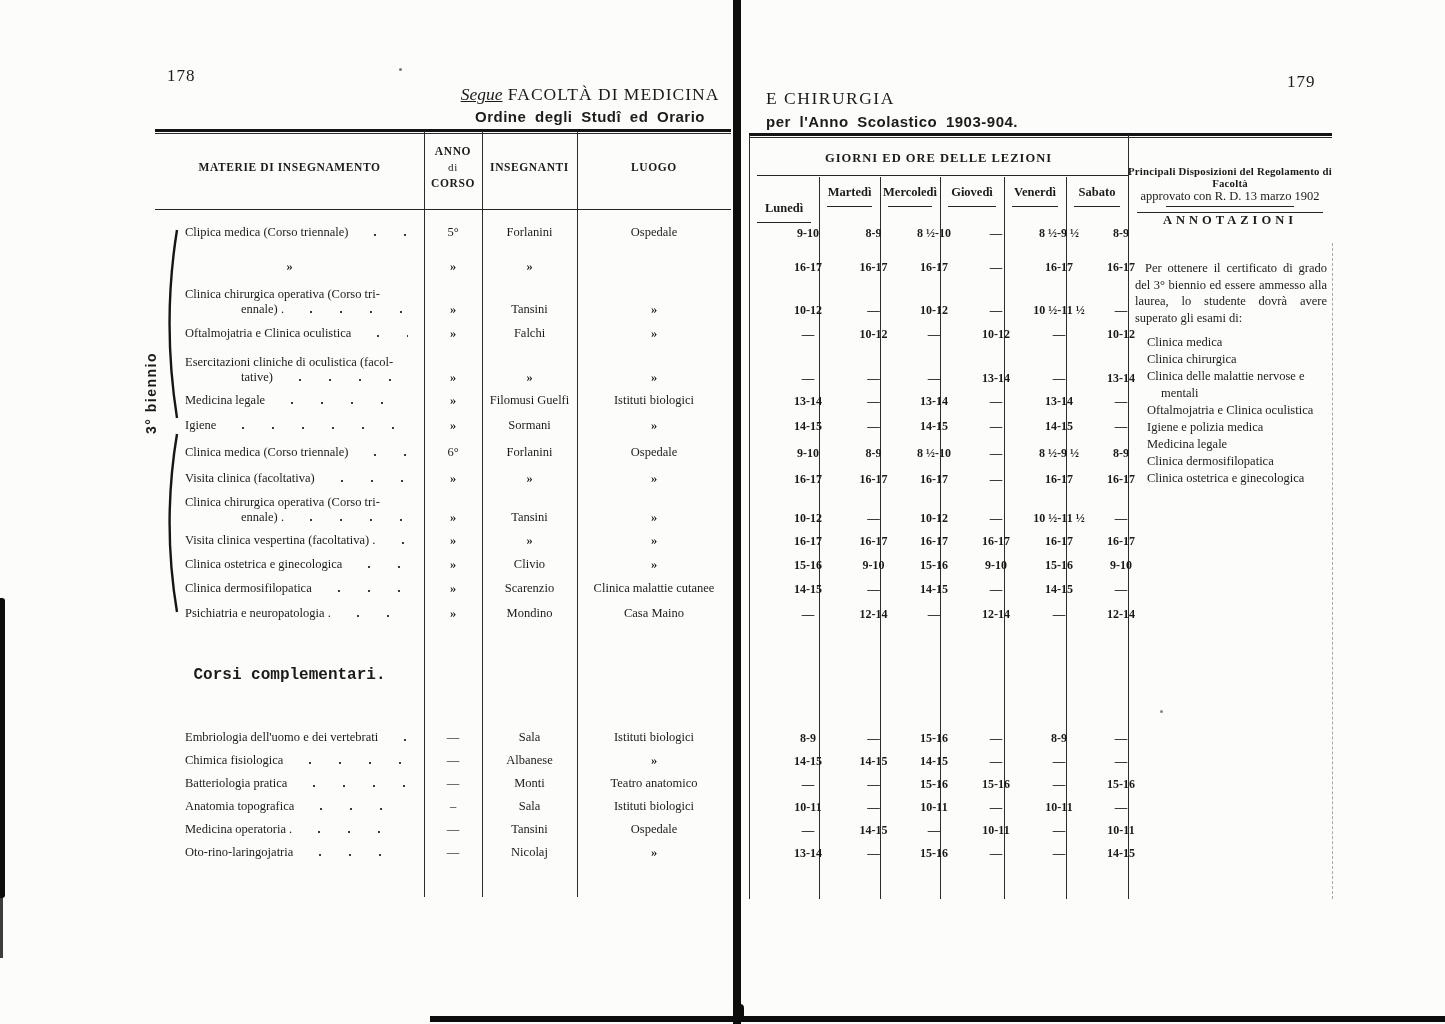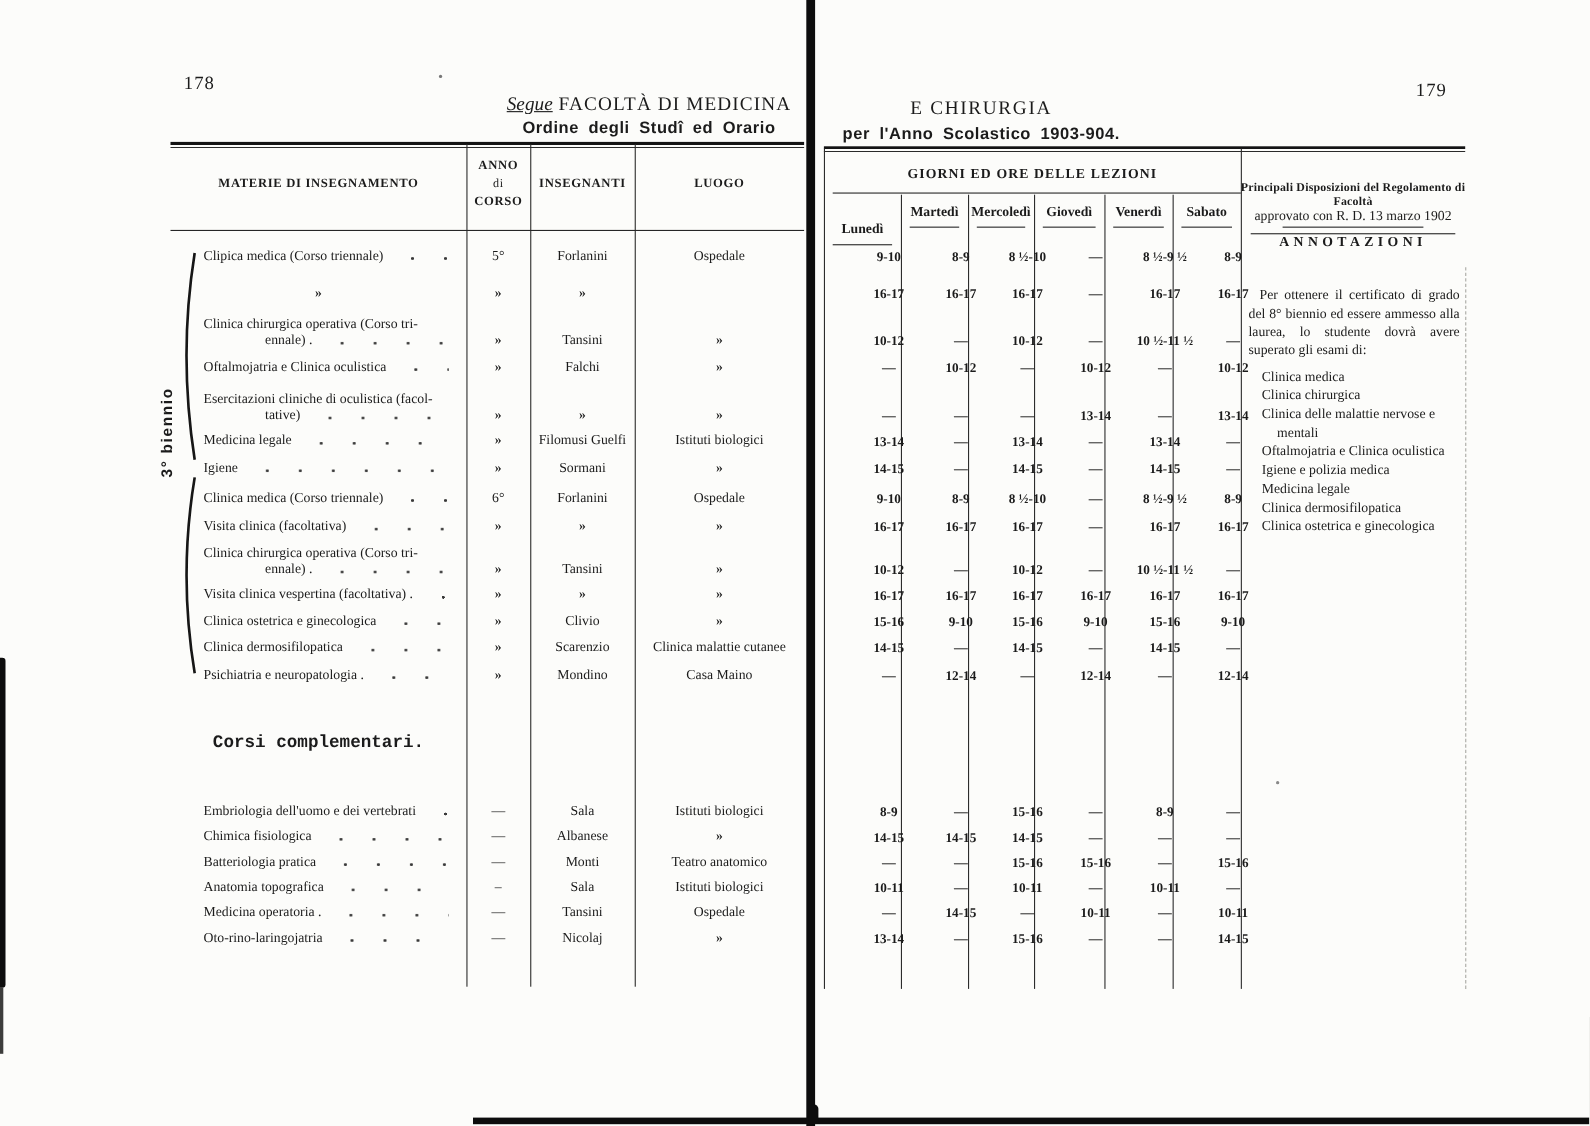--- a/index.html
+++ b/index.html
@@ -5,21 +5,21 @@
   html,body{margin:0;padding:0;background:#e8e8e4;}
   .stage{position:relative;width:1445px;height:1024px;background:#fcfcfa;overflow:hidden;
          font-family:"Liberation Serif","DejaVu Serif",serif;color:#1b1b1b;}
   .abs{position:absolute;}
   .pgnum{font-size:17px;letter-spacing:1px;}
   .ltitle{text-align:center;}
   .ltitle .t1{font-size:17.5px;letter-spacing:1px;}
   .ltitle .t1 .segue{font-style:italic;letter-spacing:0;text-decoration:underline;}
   .subt{font-family:"Liberation Sans","DejaVu Sans",sans-serif;font-weight:bold;font-size:15px;
         letter-spacing:0.5px;word-spacing:4px;}
-  .rtitle .t1{font-size:17.5px;letter-spacing:1.5px;text-align:center;}
+  .rtitle .t1{font-size:17.5px;letter-spacing:1.5px;}
   .rtitle .subt{margin-top:4px;}
   .binding{background:#0d0d0d;}
   
   .dbl{height:6px;background:linear-gradient(to bottom,#141414 0 2.8px,transparent 2.8px 4.4px,#2a2a2a 4.4px 5.4px,transparent 5.4px);}
   .vline{width:1.3px;background:#2c2c2c;}
   .hline{height:1.2px;background:#262626;}
   .hdr{font-weight:bold;font-size:11.5px;letter-spacing:0.6px;text-align:center;}
   .daylbl{font-size:12.5px;text-align:center;font-weight:600;}
   
   .lrow,.rrow{display:grid;box-sizing:border-box;}
@@ -873,21 +873,21 @@
             <span class="dash">—</span>
           </div>
           <div class="cell">
             <span class="time">14-15</span>
           </div>
         </div>
         <div style="height: 35px; display: grid; grid-template-columns: 70px 61px 60px 64px 62px 62px;"></div>
       </div>
 
     <div class="abs annot" style="left:386px;top:127px;width:192px;">
-      <div class="intro">Per ottenere il certificato di grado del 8° biennio ed essere ammesso alla laurea, lo studente dovrà avere superato gli esami di:</div>
+      <div class="intro">Per ottenere il certificato di grado del 3° biennio ed essere ammesso alla laurea, lo studente dovrà avere superato gli esami di:</div>
       <ul id="annot-list">
           <li>Clinica medica</li>
           <li>Clinica chirurgica</li>
           <li>Clinica delle malattie nervose e mentali</li>
           <li>Oftalmojatria e Clinica oculistica</li>
           <li>Igiene e polizia medica</li>
           <li>Medicina legale</li>
           <li>Clinica dermosifilopatica</li>
           <li>Clinica ostetrica e ginecologica</li>
         </ul>

